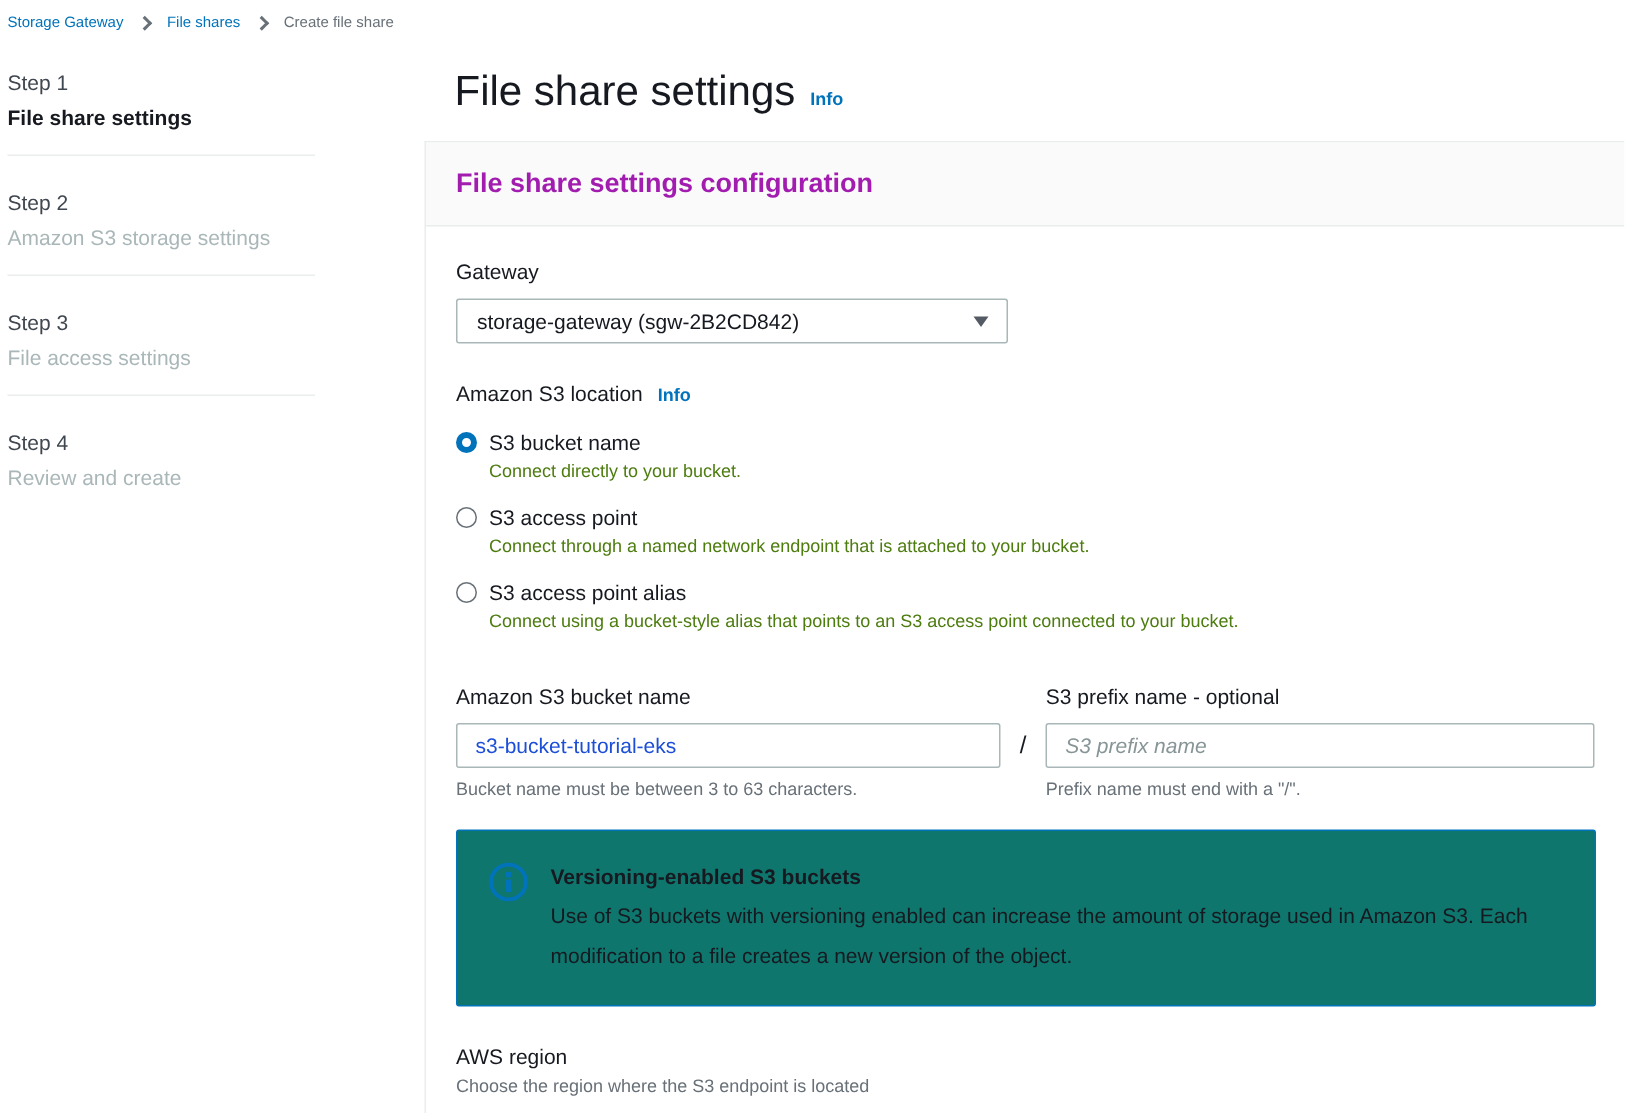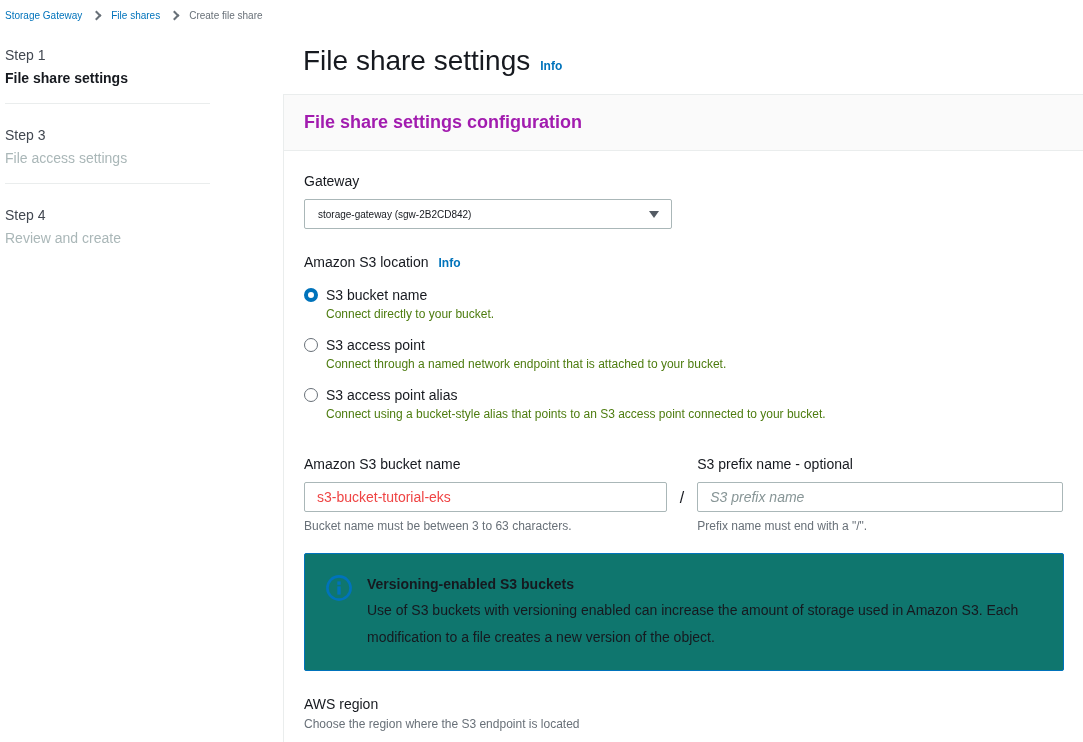--- a/index.html
+++ b/index.html
@@ -36,42 +36,42 @@
   .panel-header { background:#fafafa; border-bottom:1px solid #eaeded; padding:17px 20px; }
   .panel-title { font-size:18px; font-weight:bold; color:#a21caf; }
   .panel-body { padding:20px 20px 26px 20px; }
 
   .field-label { font-size:14px; color:#16191f; line-height:20px; }
   .field-desc { font-size:12px; color:#687078; line-height:16px; margin-top:2px; }
   .helper { font-size:12px; color:#687078; margin-top:7px; }
 
   .select { width:368px; height:30px; border:1px solid #aab7b8; border-radius:2px;
             background:#fff; display:flex; align-items:center; justify-content:space-between;
-            padding:0 12px 0 13px; margin-top:8px; font-size:10px; cursor:pointer; }
+            padding:0 12px 0 13px; margin-top:8px; font-size:14px; cursor:pointer; }
   .caret { width:0; height:0; border-left:5px solid transparent; border-right:5px solid transparent;
            border-top:7px solid #545b64; flex:none; margin-left:8px; }
 
   .section { margin-top:23px; }
   .label-row { display:flex; align-items:baseline; }
   .label-row .info-link { margin-left:10px; }
 
   .radio-item { display:flex; margin-top:13px; cursor:pointer; }
   .radio-circle { width:14px; height:14px; border-radius:50%; flex:none; margin-top:3px;
                   border:1px solid #687078; background:#fff; }
   .radio-circle.checked { border:4px solid #0073bb; }
   .radio-text { margin-left:8px; }
   .radio-label { font-size:14px; color:#16191f; line-height:20px; }
   .radio-desc { font-size:12px; color:#4d7c0f; line-height:16px; margin-top:1px; }
 
   .fields-row { display:flex; margin-top:32px; align-items:flex-start;justify-content:space-between; }
   .field-col-left { width:365px; }
   .field-col-right { width:368px; }
   .slash-sep { font-size:16px; color:#16191f; margin:0 13px; align-self:flex-start; padding-top:35px; }
   .text-input { width:100%; height:30px; border:1px solid #aab7b8; border-radius:2px;
-                padding:0 12px; margin-top:8px; font-size:14px; color:#ef4444;
+                padding:0 12px; margin-top:8px; font-size:14px; color:#1d4ed8;
                 font-family:"Liberation Sans", sans-serif; outline:none; display:block; }
   .text-input::placeholder { color:#879596; font-style:italic; }
 
   .alert { margin-top:20px; width:760px; border:1px solid #0073bb; border-radius:2px;
            background:#0f766e; padding:17px 20px 19px 20px; display:flex; }
   .alert-icon { flex:none; margin-right:14px; margin-top:3px; }
   .alert-title { font-size:14px; font-weight:bold; color:#16191f; line-height:26px; }
   .alert-text { font-size:14px; color:#16191f; line-height:27px; }
 
   .region-section { margin-top:23px; }
@@ -87,20 +87,24 @@
   <span class="crumb-current">Create file share</span>
 </div>
 
 <div class="layout">
 
   <div class="sidebar">
     <div class="steps">
       <div class="step">
         <div class="step-label">Step 1</div>
         <div class="step-name active">File share settings</div>
+      </div>
+      <div class="step">
+        <div class="step-label">Step 2</div>
+        <div class="step-name inactive">Amazon S3 storage settings</div>
       </div>
       <div class="step">
         <div class="step-label">Step 3</div>
         <div class="step-name inactive">File access settings</div>
       </div>
       <div class="step">
         <div class="step-label">Step 4</div>
         <div class="step-name inactive">Review and create</div>
       </div>
     </div>

